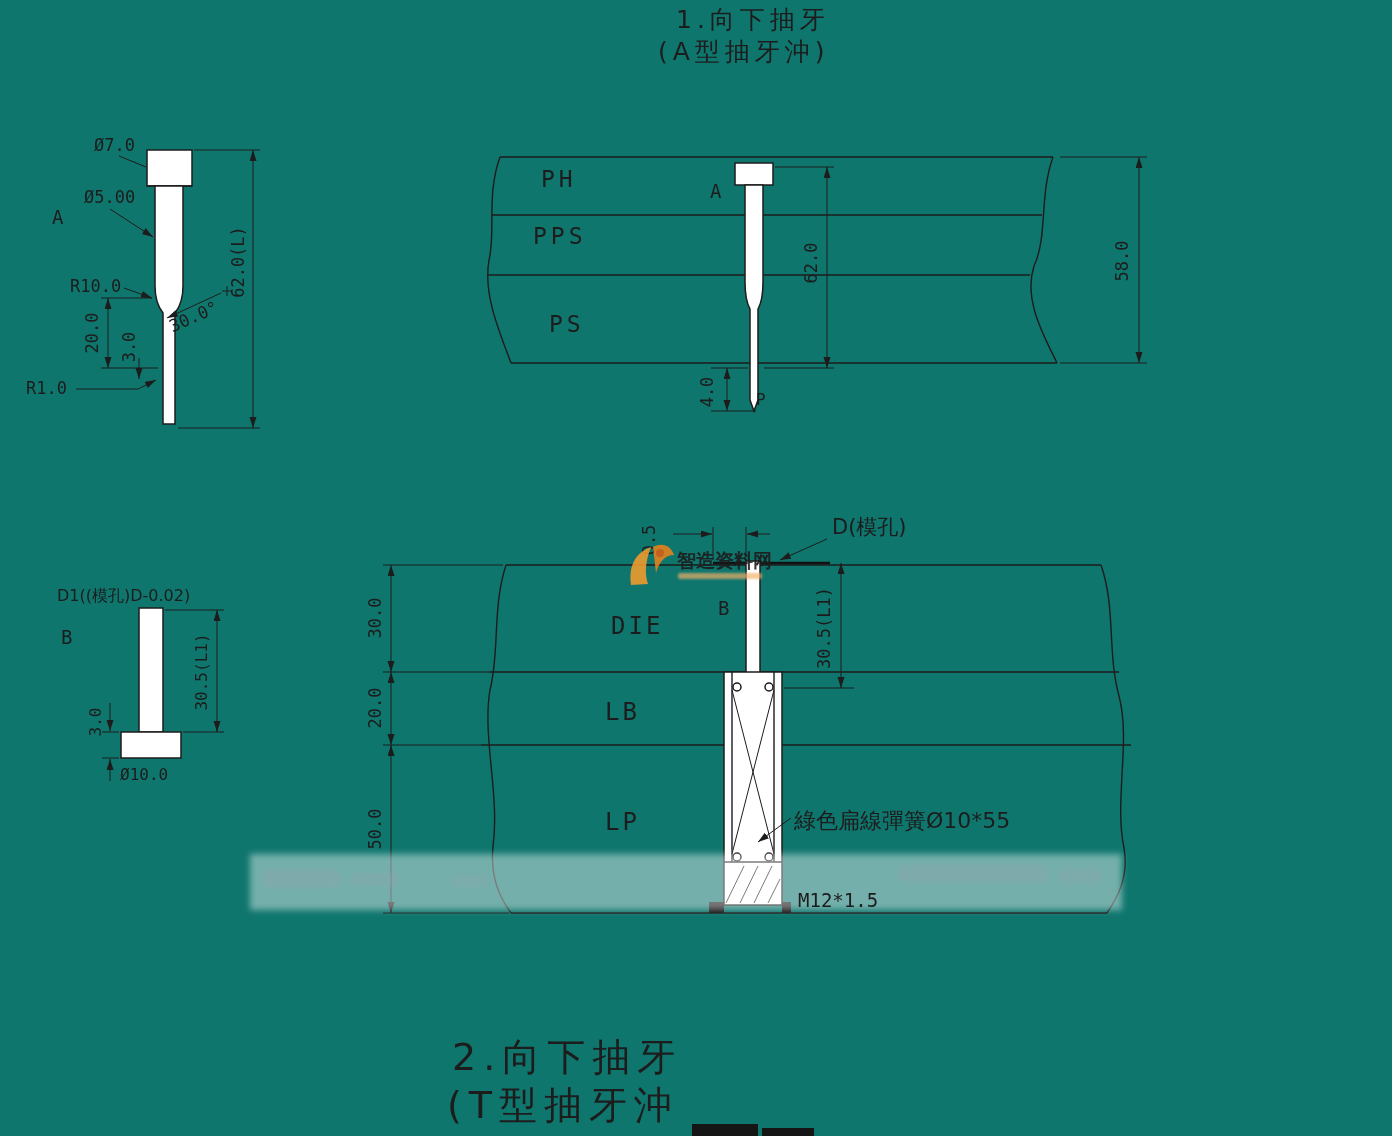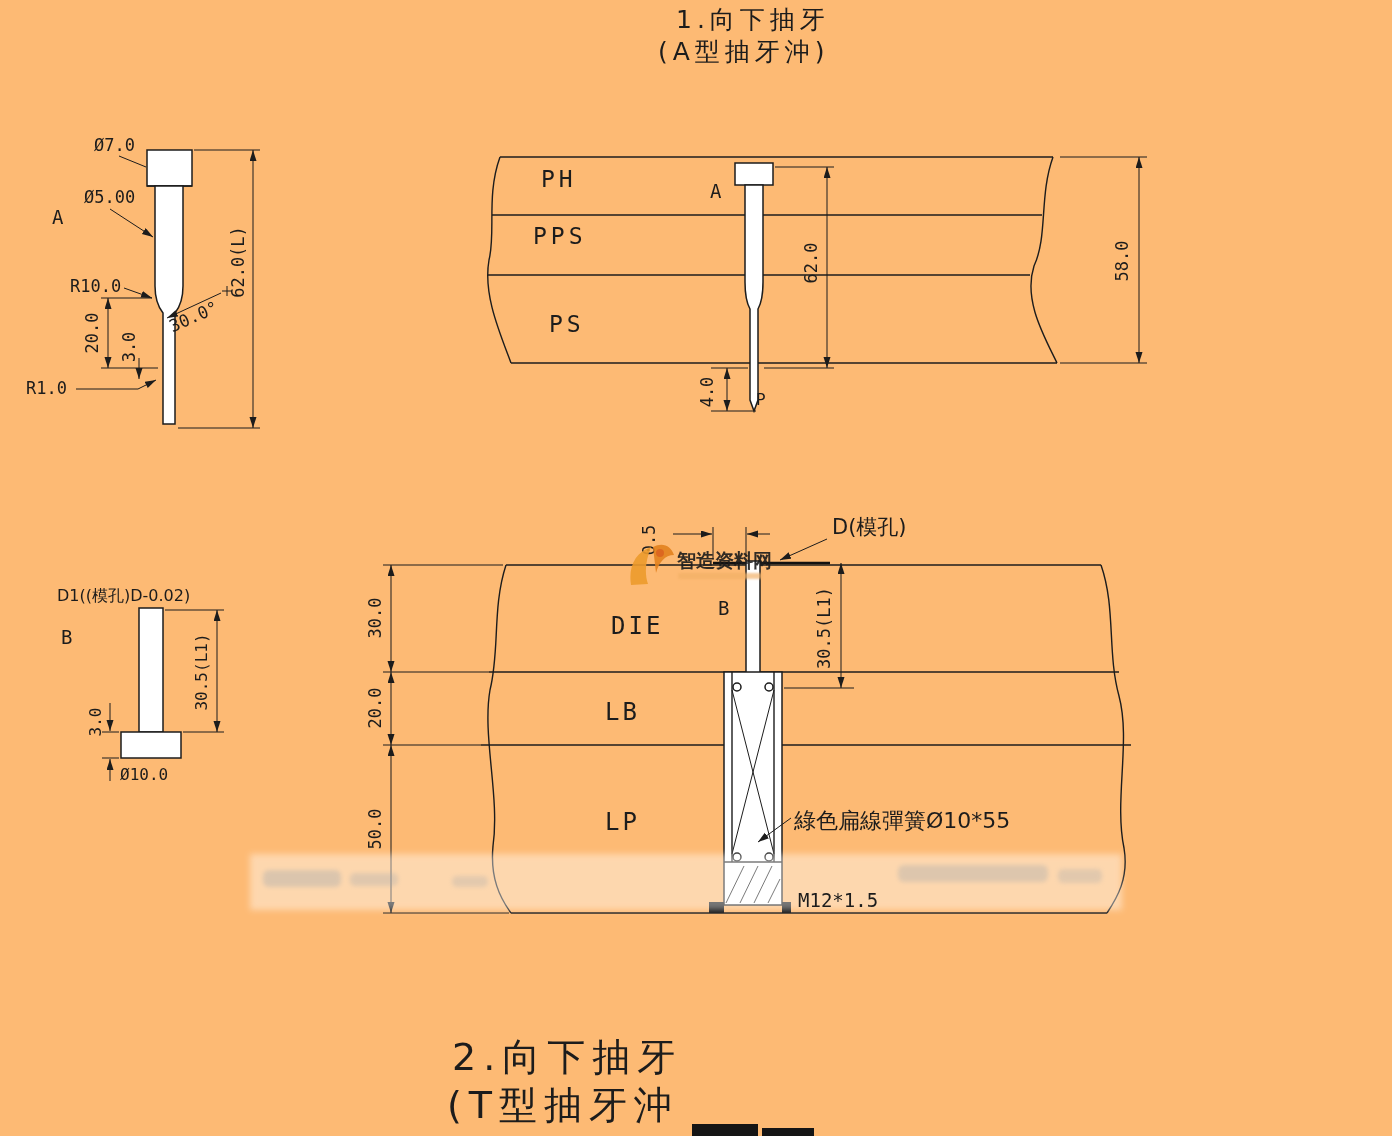--- a/index.html
+++ b/index.html
@@ -1,16 +1,16 @@
 <!DOCTYPE html>
 <html><head>
 <meta charset="utf-8">
 <style>
   html,body{margin:0;padding:0;background:#ffffff;}
-  .page{width:1392px;height:1136px;position:relative;background:#fdba74;}
+  .page{width:1392px;height:1136px;position:relative;background:#0f766e;}
   svg{display:block;}
   svg text{fill:#1c1c1c;font-family:"DejaVu Sans Mono","Liberation Mono",monospace;}
   text.cjk{font-family:"DejaVu Sans","Liberation Sans",sans-serif;}
   text.t16{font-size:16px;}
   text.t17{font-size:17px;}
   text.t19{font-size:19px;}
   text.t21{font-size:21px;}
   text.t22{font-size:22px;}
   text.t25{font-size:25px;letter-spacing:5px;}
   text.t38{font-size:38px;letter-spacing:7px;}

